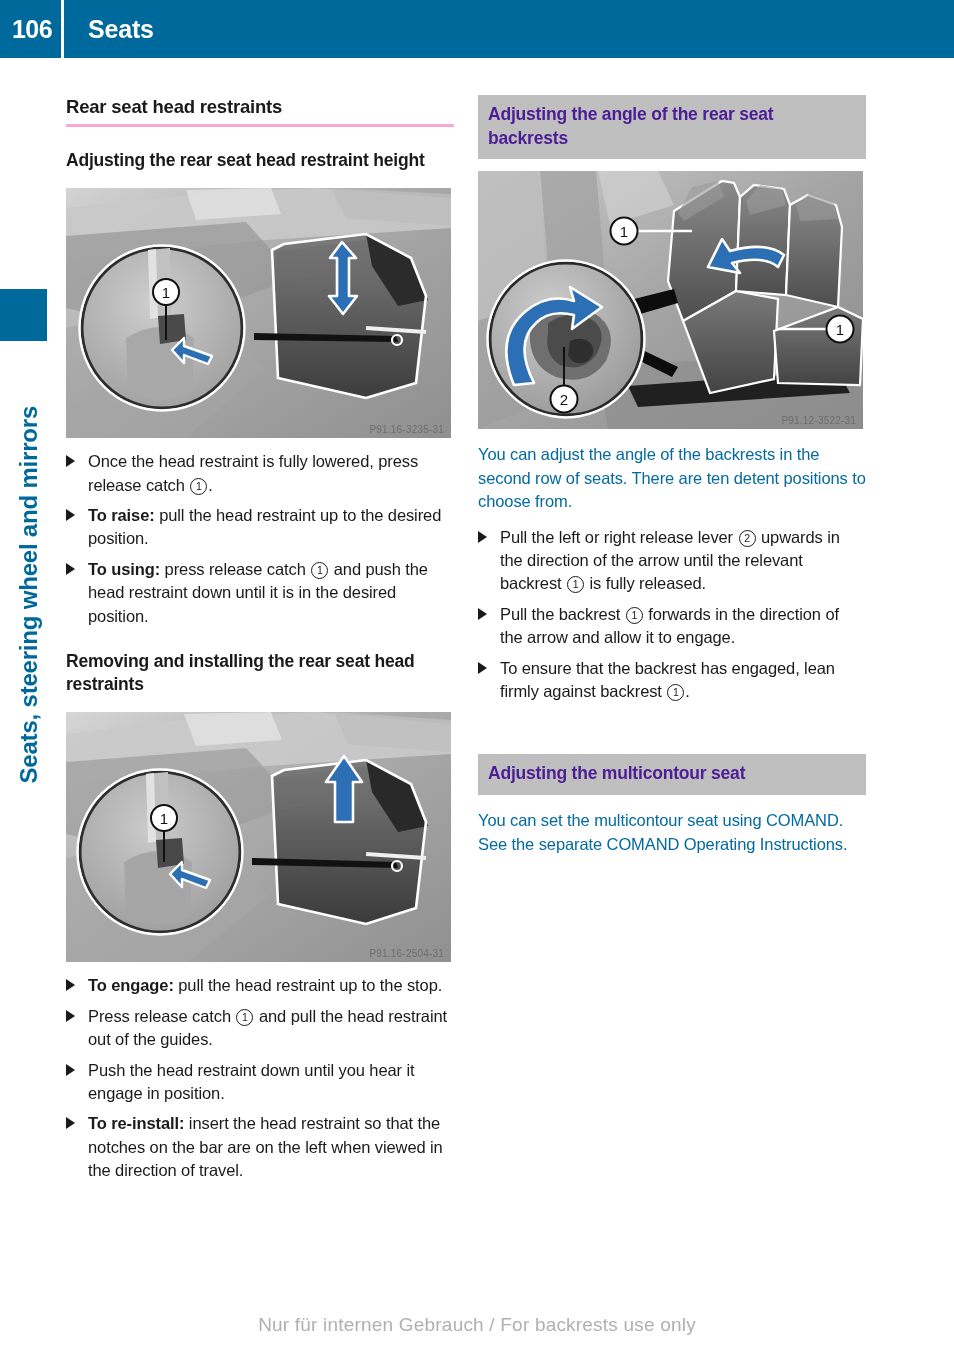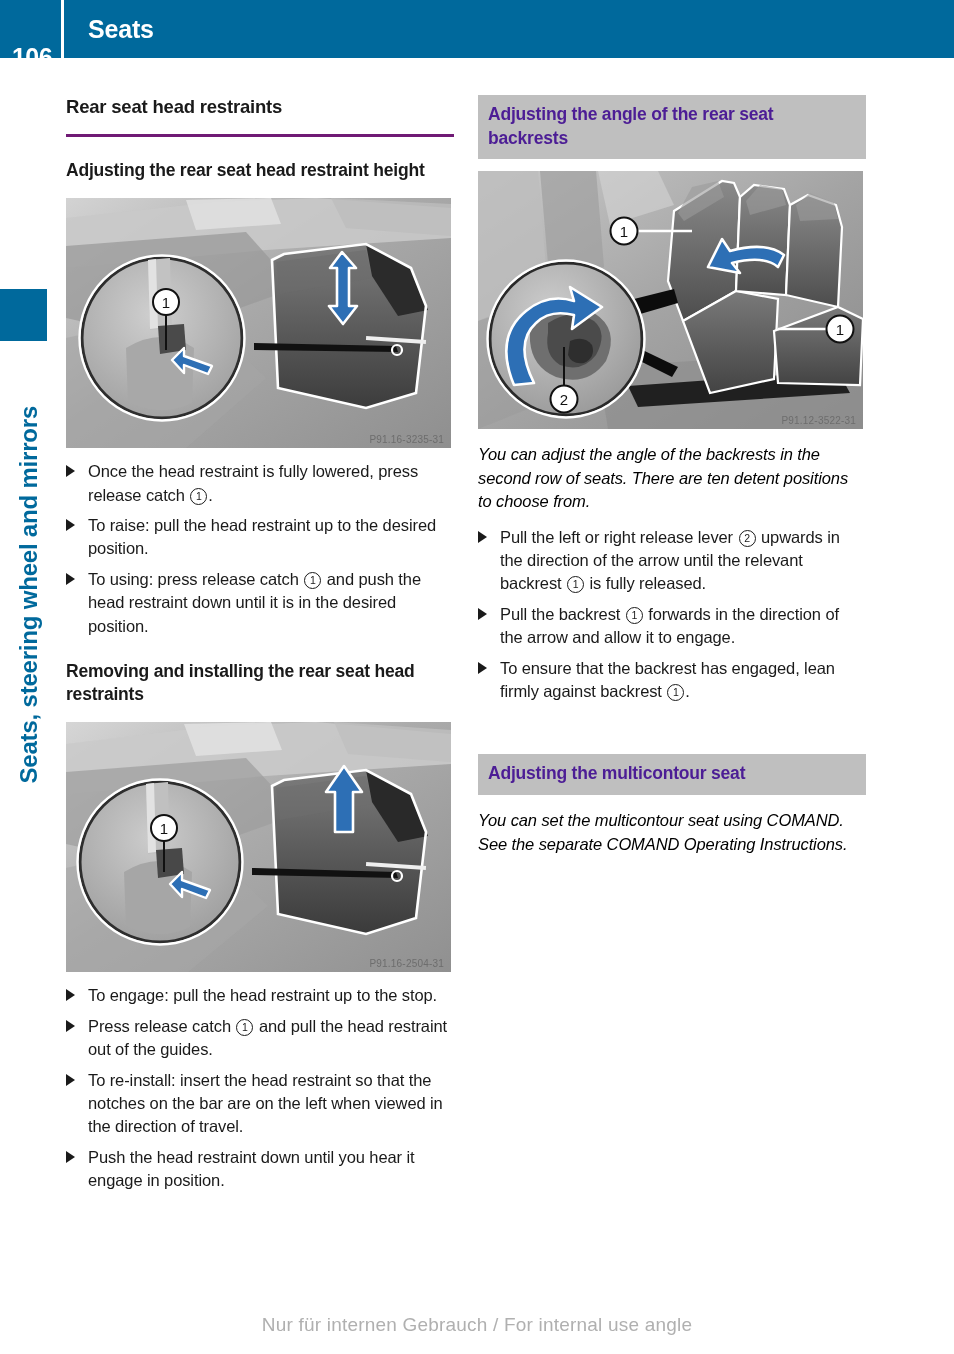--- a/index.html
+++ b/index.html
@@ -28,21 +28,20 @@
     position: absolute;
     left: 0; top: 0;
     width: 64px; height: 58px;
     color: #ffffff;
     font-size: 25px;
     font-weight: bold;
     display: flex;
     align-items: center;
     justify-content: center;
     letter-spacing: -0.5px;
-    margin-top: 28px;
   }
   .header-divider {
     position: absolute;
     left: 61px; top: 0;
     width: 3px; height: 58px;
     background: #ffffff;
   }
   .header-title {
     position: absolute;
     left: 88px; top: 0;
@@ -88,22 +87,22 @@
   .col-left { left: 66px; }
   .col-right { left: 478px; }
 
   
   h1.section-title {
     margin: 0;
     font-size: 18.5px;
     font-weight: bold;
     letter-spacing: -0.2px;
     line-height: 1.25;
-    padding-bottom: 16px;
-    border-bottom: 3px solid #701a75;
+    padding-bottom: 6px;
+    border-bottom: 3px solid #f9a8d4;
     color: #1a1a1a;
   }
   h2.sub-title {
     margin: 22px 0 0 0;
     font-size: 17.5px;
     font-weight: bold;
     line-height: 1.32;
     letter-spacing: -0.2px;
     color: #1a1a1a;
   }
@@ -138,22 +137,21 @@
     color: #6d6d6d;
     letter-spacing: 0.2px;
   }
 
   
   p.body-text {
     margin: 14px 0 0 0;
     font-size: 16.5px;
     line-height: 1.42;
     letter-spacing: -0.1px;
-    color: #000000;
-    font-style: italic;
+    color: #0369a1;
   }
 
   
   ul.steps {
     list-style: none;
     margin: 12px 0 0 0;
     padding: 0;
   }
   ul.steps li {
     position: relative;
@@ -166,21 +164,21 @@
   }
   ul.steps li .bullet-arrow {
     position: absolute;
     left: 0;
     top: 5px;
     width: 0; height: 0;
     border-left: 9px solid #1a1a1a;
     border-top: 6px solid transparent;
     border-bottom: 6px solid transparent;
   }
-  .lead { font-weight: normal; }
+  .lead { font-weight: bold; }
 
   
   .cnum {
     display: inline-block;
     width: 15px; height: 15px;
     line-height: 15px;
     border: 1.3px solid #1a1a1a;
     border-radius: 50%;
     text-align: center;
     font-size: 10.5px;
@@ -341,25 +339,25 @@
     <li>
       <span class="bullet-arrow"></span>
       <span class="lead">To engage:</span> pull the head restraint up to the stop.
     </li>
     <li>
       <span class="bullet-arrow"></span>
       Press release catch <span class="cnum">1</span> and pull the head restraint out of the guides.
     </li>
     <li>
       <span class="bullet-arrow"></span>
+      Push the head restraint down until you hear it engage in position.
+    </li>
+    <li>
+      <span class="bullet-arrow"></span>
       <span class="lead">To re-install:</span> insert the head restraint so that the notches on the bar are on the left when viewed in the direction of travel.
-    </li>
-    <li>
-      <span class="bullet-arrow"></span>
-      Push the head restraint down until you hear it engage in position.
     </li>
   </ul>
 </div>
 
 <div class="col col-right">
 
   <h2 class="banner-title">Adjusting the angle of the rear seat backrests</h2>
 
   <div class="figure fig-right">
     <svg class="art" viewBox="0 0 385 258" preserveAspectRatio="none">
@@ -451,13 +449,13 @@
     </li>
   </ul>
 
   <div style="height:44px"></div>
 
   <h2 class="banner-title">Adjusting the multicontour seat</h2>
 
   <p class="body-text">You can set the multicontour seat using COMAND. See the separate COMAND Operating Instructions.</p>
 </div>
 
-<div class="footer-note">Nur für internen Gebrauch / For internal use angle</div>
+<div class="footer-note">Nur für internen Gebrauch / For backrests use only</div>
 
 </body></html>

